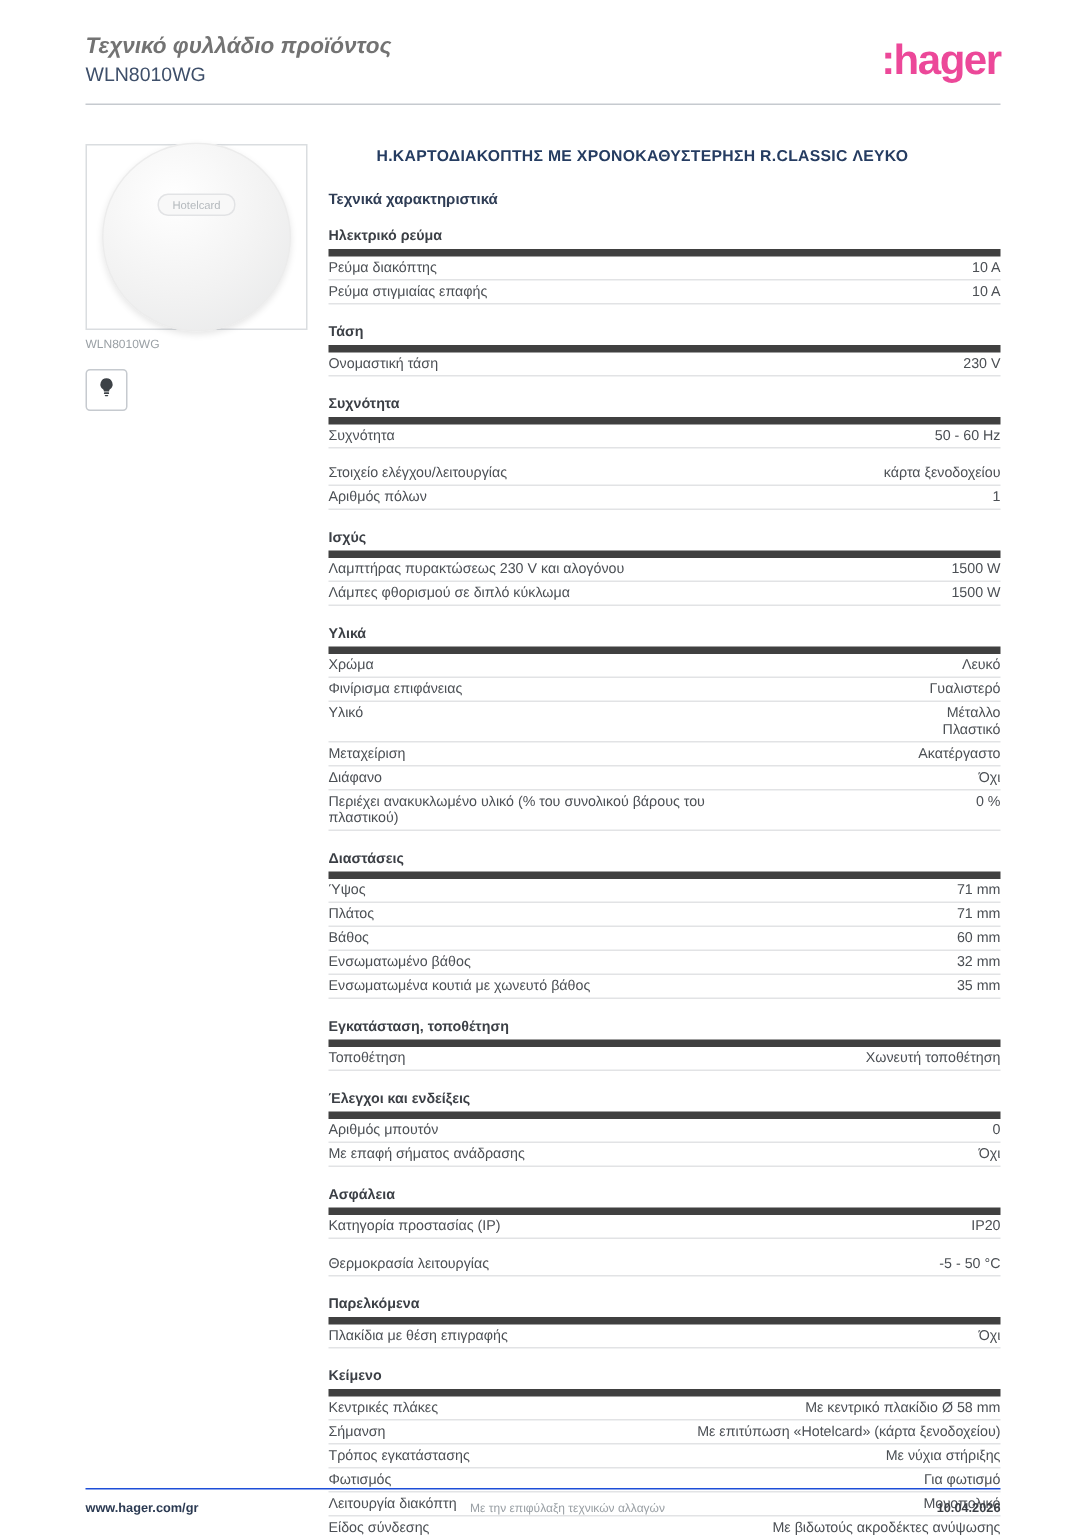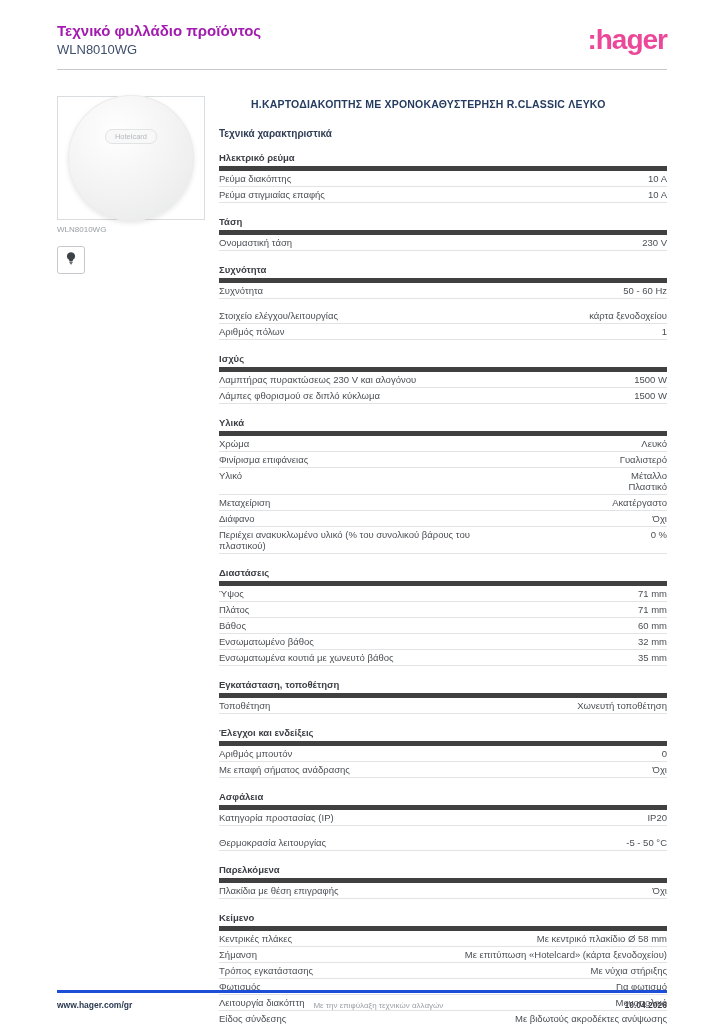--- a/index.html
+++ b/index.html
@@ -5,21 +5,21 @@
   html, body { margin: 0; padding: 0; background: #ffffff; }
   body {
     width: 724px; height: 1024px; overflow: hidden; position: relative;
     font-family: "Liberation Sans", sans-serif;
     -webkit-font-smoothing: antialiased;
   }
   .page { box-sizing: border-box; width: 724px; height: 1024px; padding: 22px 57px 0 57px; position: relative; }
 
   
   .masthead { display: flex; justify-content: space-between; align-items: flex-start; }
-  .doc-title { margin: 0; font-size: 15px; font-weight: bold; color: #a21caf; }
+  .doc-title { margin: 0; font-size: 15px; font-weight: bold; color: #737373; font-style: italic; }
   .product-code { margin-top: 3px; font-size: 13px; color: #3e4f6a; }
   .logo { font-size: 28px; font-weight: bold; color: #ec4899; letter-spacing: -1px; line-height: 1; margin-top: 4px; }
   .header-rule { border: none; border-top: 1px solid #c6cacf; margin: 12px 0 0 0; }
 
   
   .content { display: flex; gap: 14px; margin-top: 26px; }
   .left-col { width: 148px; flex: 0 0 148px; }
   .product-image {
     width: 148px; height: 124px; border: 1px solid #dadde0; box-sizing: border-box;
     display: flex; align-items: center; justify-content: center; background: #ffffff;
@@ -55,21 +55,21 @@
     display: flex; justify-content: flex-start; align-items: flex-start;
     font-size: 9.5px; line-height: 11px; color: #4b4f54;
     padding: 2px 0; border-bottom: 1px solid #e2e3e5;
   }
   .spec-label { flex: 0 1 auto; max-width: 58%; padding-right: 8px; }
   .spec-value { flex: 1 1 auto; text-align: right; white-space: pre-line; }
 
   
   .page-footer {
     position: absolute; left: 57px; right: 57px; bottom: 14px;
-    border-top: 3px solid #1d4ed8; padding-top: 7px;
+    border-top: 1px solid #1d4ed8; padding-top: 7px;
     display: flex; justify-content: space-between; align-items: baseline;
   }
   .footer-site { font-size: 8.5px; font-weight: bold; color: #2b3a52; text-decoration: none; }
   .footer-disclaimer { font-size: 8px; color: #9aa0a5; }
   .footer-date { font-size: 8.5px; font-weight: bold; color: #3b3f45; }
 </style>
 </head>
 <body>
 
 <div class="page">

